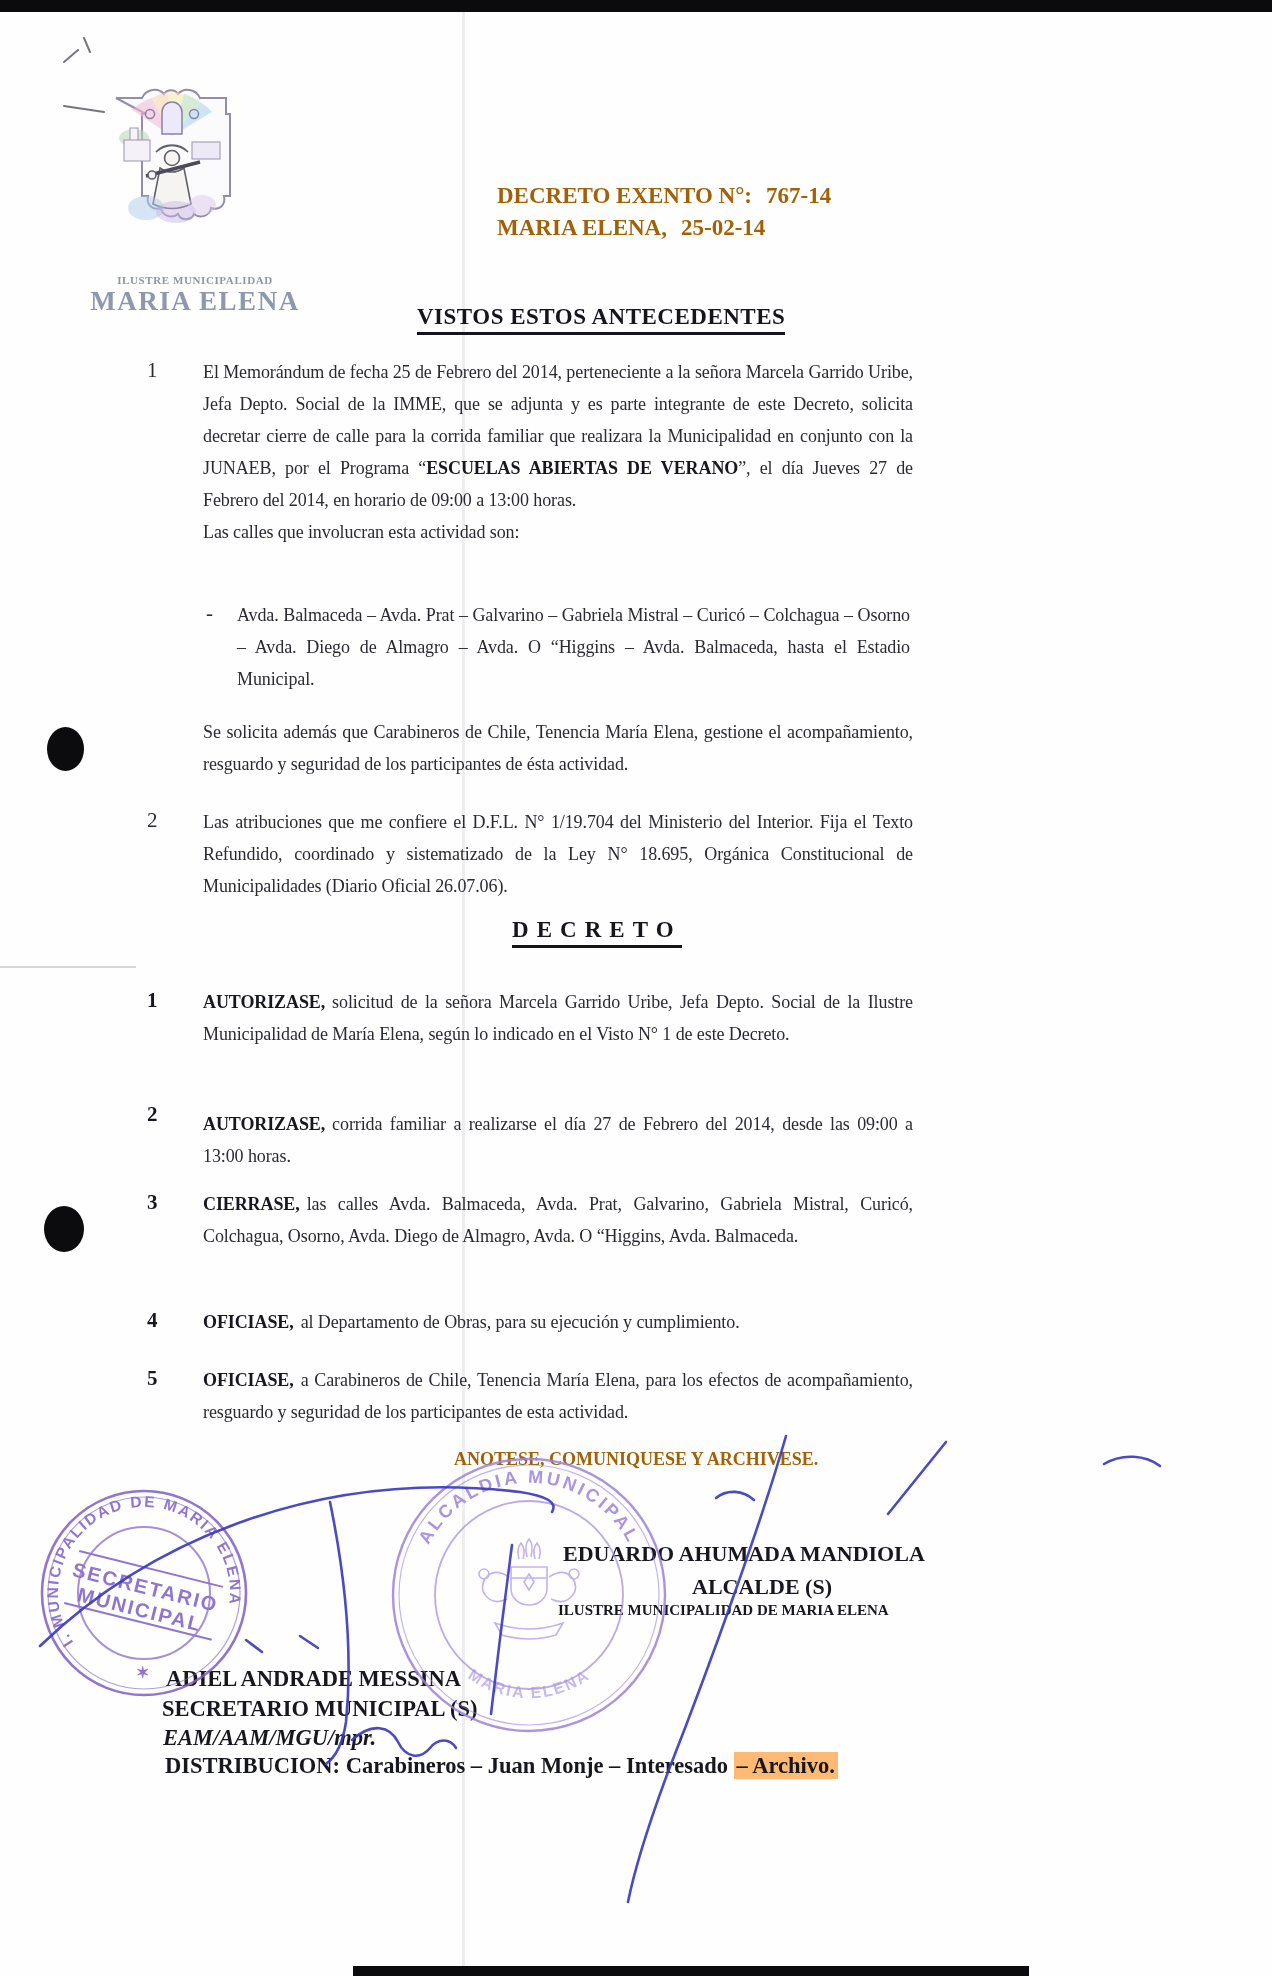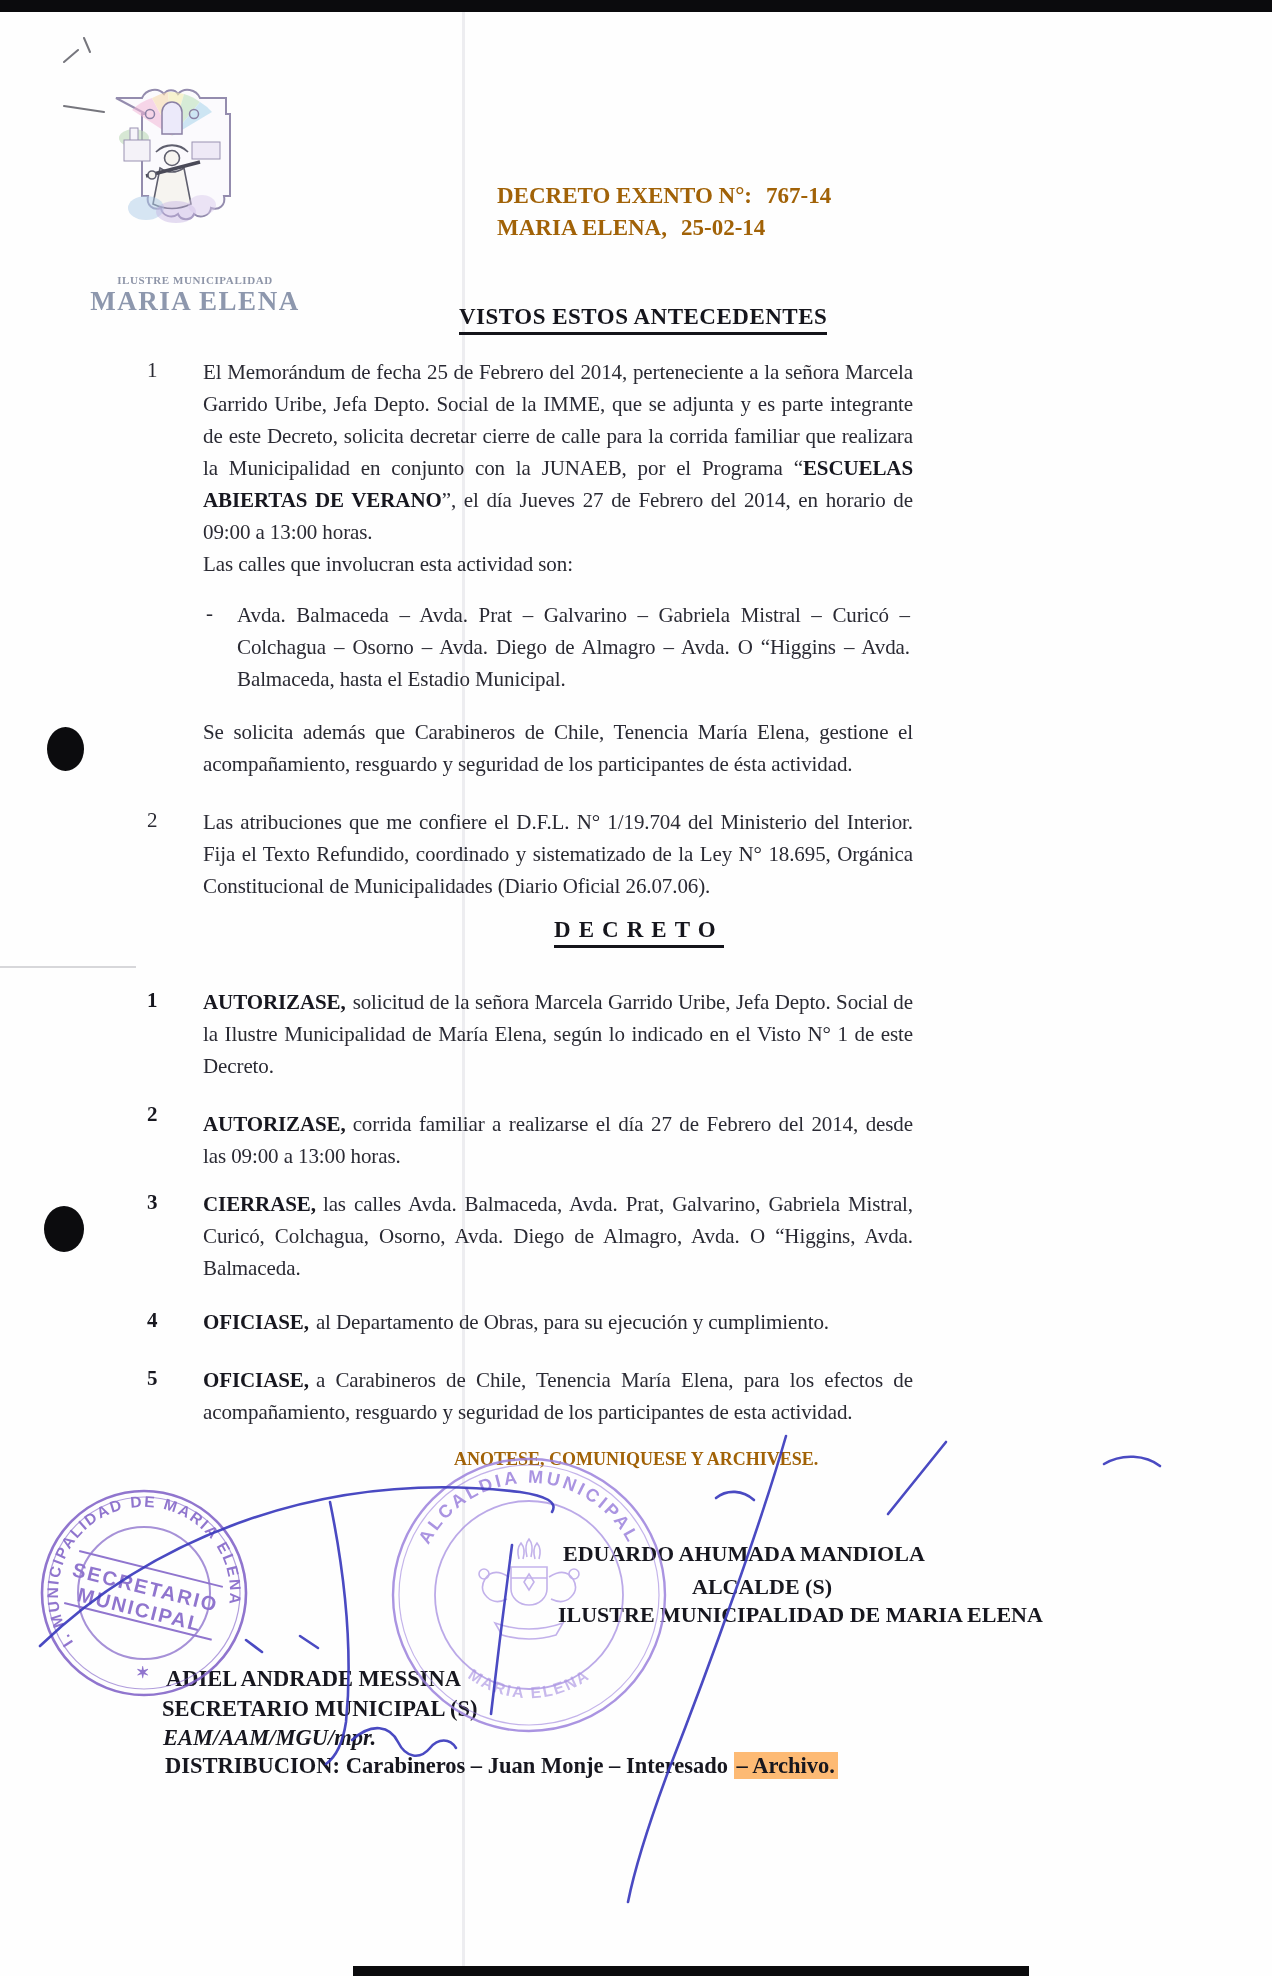--- a/index.html
+++ b/index.html
@@ -15,26 +15,26 @@
 
   .logo-caption{position:absolute;left:100px;top:274px;width:190px;text-align:center;
     font-size:11px;letter-spacing:.6px;color:#8e95a8;font-weight:700;}
   .logo-name{position:absolute;left:88px;top:286px;width:214px;text-align:center;
     font-size:27px;font-weight:700;letter-spacing:1.5px;color:#8d97ad;}
 
   .hline{position:absolute;left:497px;font-size:23px;font-weight:700;color:#a16207;white-space:nowrap;}
   .hline .val{margin-left:14px;}
 
   .heading{position:absolute;font-size:23px;font-weight:700;color:#15151c;
-    border-bottom:3px solid #14141a;padding-bottom:2px;white-space:nowrap;margin-left:42px;}
+    border-bottom:3px solid #14141a;padding-bottom:2px;white-space:nowrap;}
   .spread{letter-spacing:.35em;}
 
   .num{position:absolute;left:147px;font-size:21px;color:#2a2a33;}
   .num.b{font-weight:700;color:#17171f;}
-  .para{position:absolute;left:203px;width:710px;font-size:21px;line-height:32px;
+  .para{position:absolute;left:203px;width:710px;font-size:18px;line-height:32px;
     color:#2a2a33;letter-spacing:-.1px;}
   .j{text-align:justify;text-justify:inter-word;}
   .para b,.lead{font-weight:700;color:#17171f;}
   .lead{margin-right:7px;}
 
   .closing{position:absolute;left:454px;top:1449px;font-size:18px;font-weight:700;color:#a16207;white-space:nowrap;}
 
   .sigline{position:absolute;font-size:22px;font-weight:700;color:#17171f;white-space:nowrap;}
   .hl{background:#fdba74;padding:1px 3px;}
 
@@ -122,21 +122,21 @@
   <span class="num b" style="top:1308px;">4</span>
   <div class="para j" style="top:1306px;"><span class="lead">OFICIASE,</span><span>al Departamento de Obras, para su ejecución y cumplimiento.</span></div>
 
   <span class="num b" style="top:1366px;">5</span>
   <div class="para j" style="top:1364px;"><span class="lead">OFICIASE,</span><span>a Carabineros de Chile, Tenencia María Elena, para los efectos de acompañamiento, resguardo y seguridad de los participantes de esta actividad.</span></div>
 
   <div class="closing">ANOTESE, COMUNIQUESE Y ARCHIVESE.</div>
 
   <div class="sigline" style="left:563px;top:1541px;">EDUARDO AHUMADA MANDIOLA</div>
   <div class="sigline" style="left:692px;top:1574px;">ALCALDE  (S)</div>
-  <div class="sigline" style="left:558px;top:1602px;font-size:22px;">ILUSTRE MUNICIPALIDAD DE MARIA ELENA</div>
+  <div class="sigline" style="left:558px;top:1602px;font-size:15px;">ILUSTRE MUNICIPALIDAD DE MARIA ELENA</div>
 
   <div class="sigline" style="left:166px;top:1666px;font-size:22.5px;font-family:Liberation Serif, serif;">ADIEL ANDRADE MESSINA</div>
   <div class="sigline" style="left:162px;top:1696px;font-size:22.5px;">SECRETARIO  MUNICIPAL (S)</div>
   <div class="sigline" style="left:163px;top:1725px;font-size:22.5px;font-style:italic;">EAM/AAM/MGU/mpr.</div>
   <div class="sigline" style="left:165px;top:1753px;font-size:22.5px;">
     <span>DISTRIBUCION: Carabineros – Juan Monje – Interesado </span><span class="hl">– Archivo.</span>
   </div>
 
   <svg class="stamp" style="left:33px;top:1482px;" width="222" height="222" viewBox="0 0 222 222">
     <circle cx="111" cy="111" r="102" fill="none" stroke="#7d5ec6" stroke-width="2.6"></circle>

